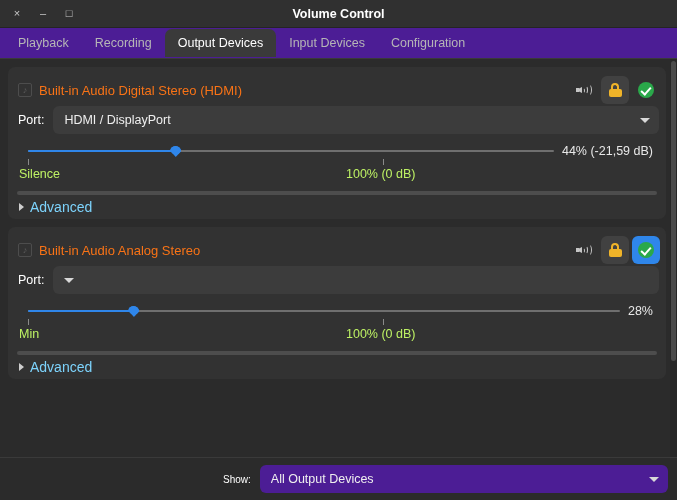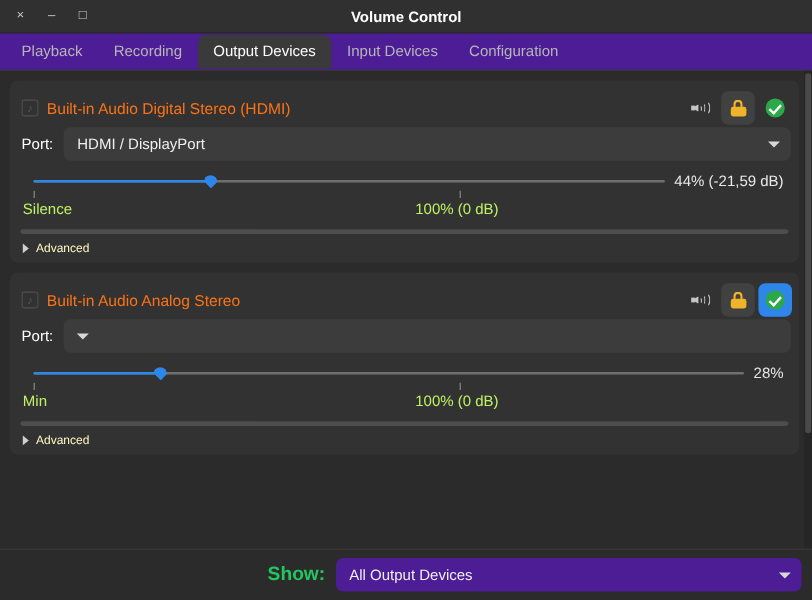--- a/index.html
+++ b/index.html
@@ -256,21 +256,21 @@
     padding-left: 11px;
     cursor: pointer;
   }
   .tri {
     width: 0; height: 0; flex: none;
     border-top: 4.5px solid transparent;
     border-bottom: 4.5px solid transparent;
     border-left: 5.5px solid #cfcfcf;
     margin-right: 6px;
   }
-  .adv-label { color: #fef9c3; font-size: 10px; }
+  .adv-label { color: #7dd3fc; font-size: 14px; }
 
   
   .vscroll {
     position: absolute; right: 0; top: 0; bottom: 0;
     width: 7px; background: #262626;
   }
   .vscroll-thumb {
     position: absolute; left: 1px; width: 5px;
     top: 2px; height: 300px;
     background: #4a4a4a; border-radius: 3px;
@@ -278,21 +278,21 @@
 
   
   .bottombar {
     height: 43px; min-height: 43px;
     background: #2b2b2b;
     border-top: 1px solid #3a3a3a;
     display: flex; align-items: center;
     padding: 0 9px 0 9px;
   }
   .show-label {
-    color: #22c55e; font-size: 16px; font-weight: bold;
+    color: #ffffff; font-size: 10px; font-weight: normal;
     margin-left: 214px;
     margin-right: 9px;
     white-space: nowrap;
   }
   .show-combo {
     flex: 1;
     height: 28px;
     background: #4c1d95;
     border-radius: 6px;
     display: flex; align-items: center;

